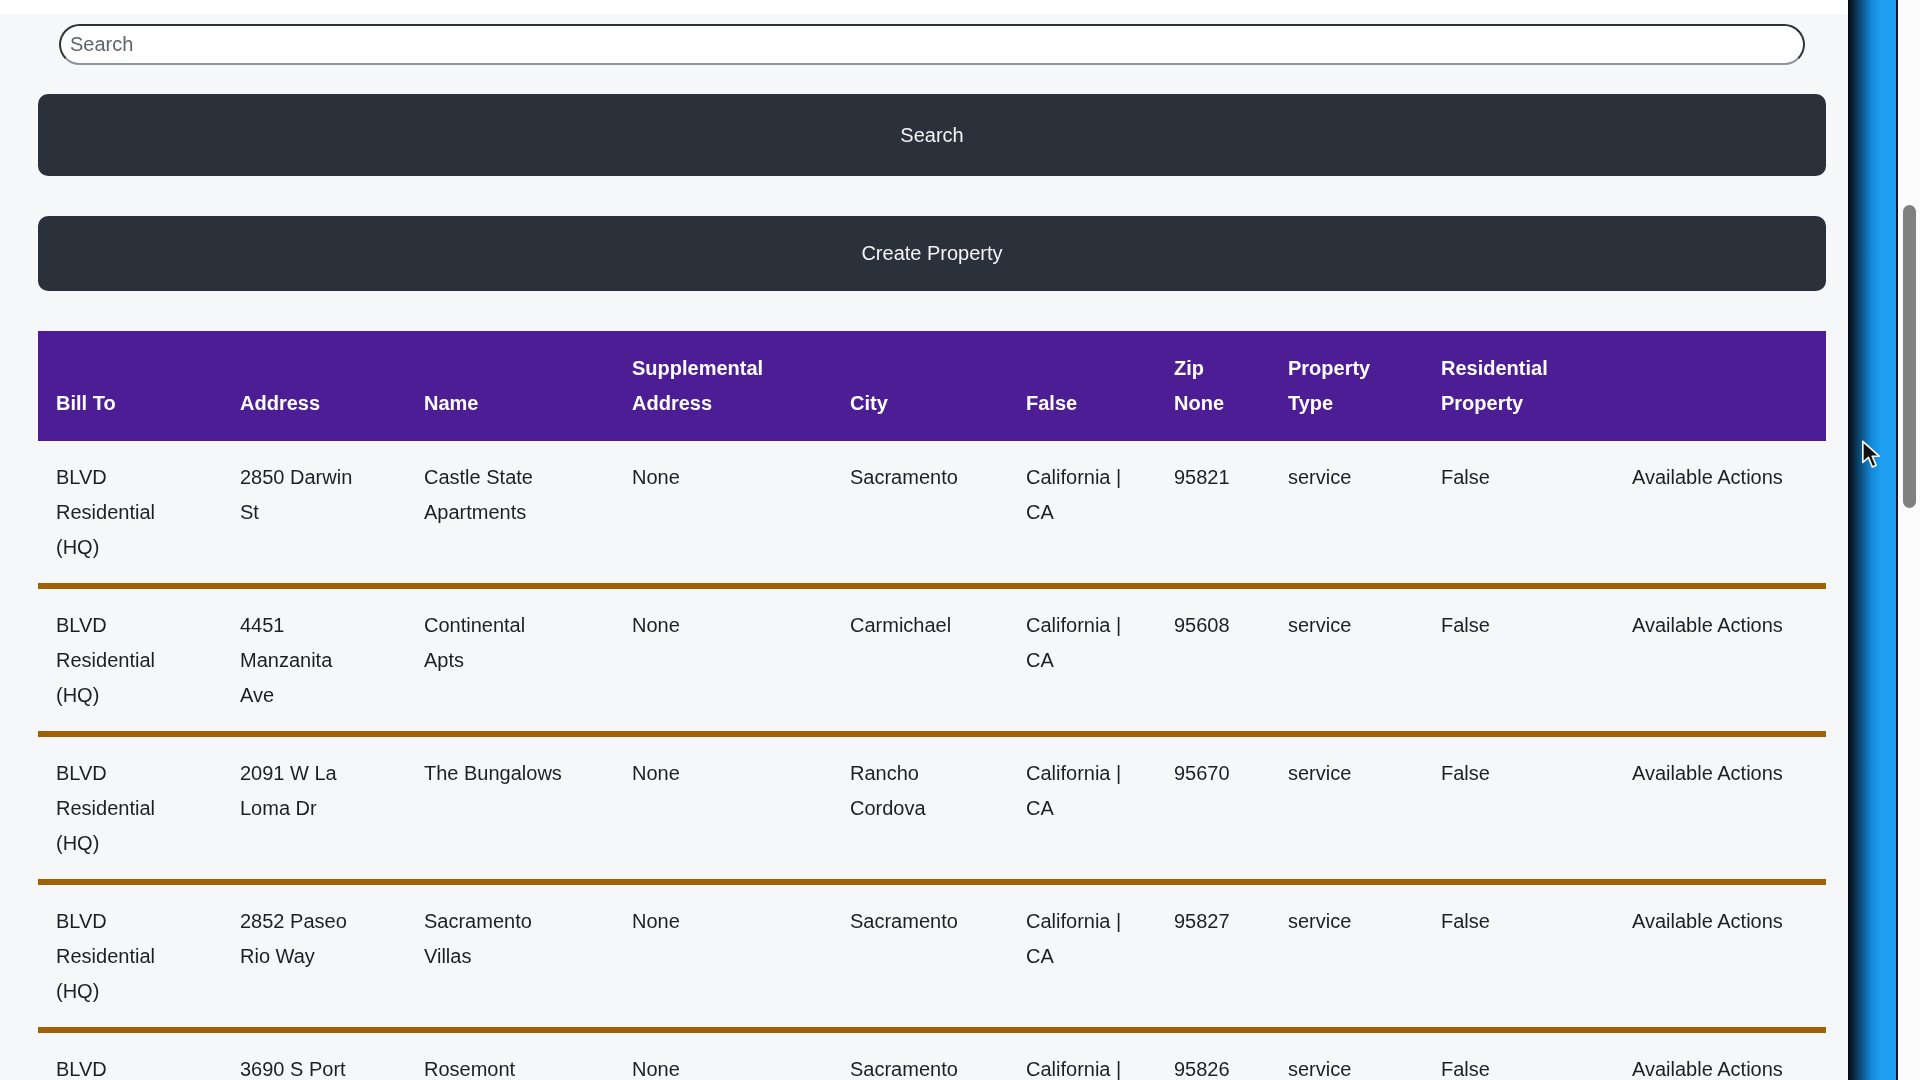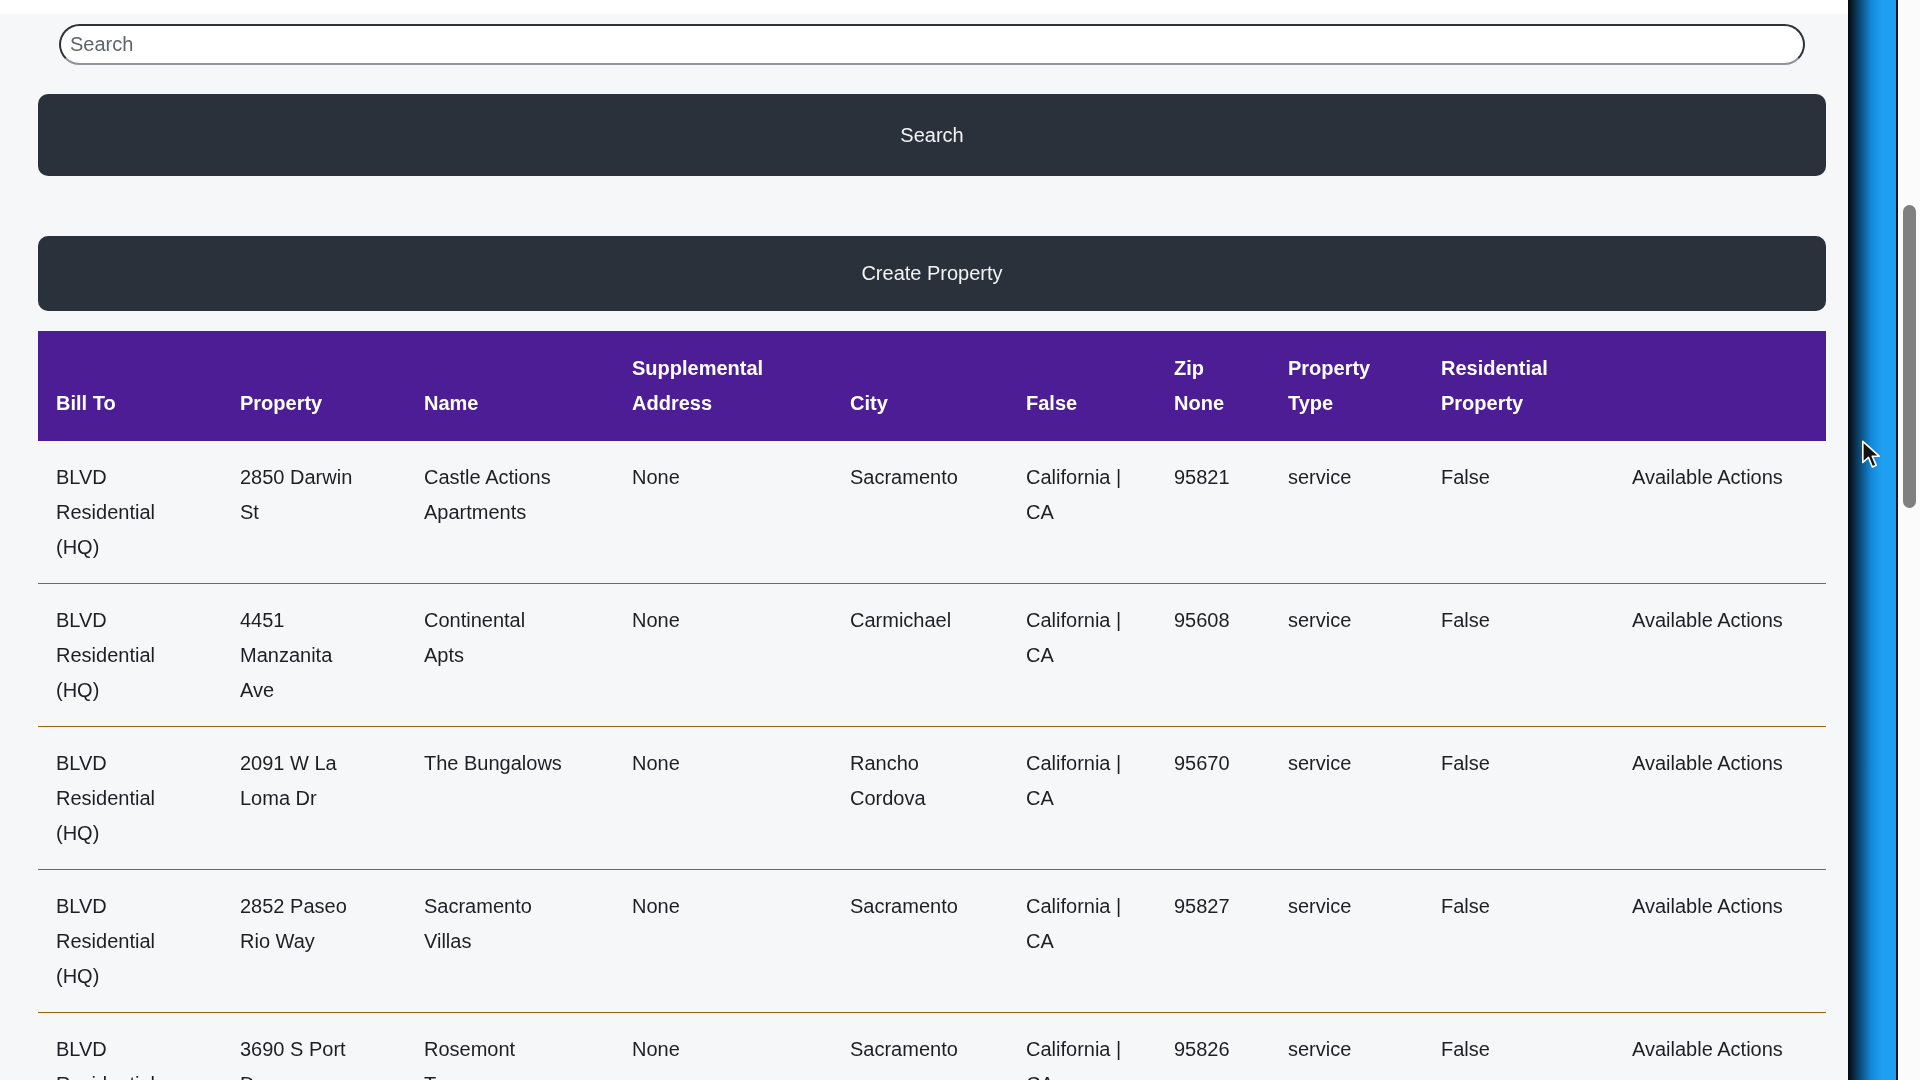--- a/index.html
+++ b/index.html
@@ -37,42 +37,42 @@
     color: #f2f3f5;
     font-family: "Liberation Sans", sans-serif;
     font-size: 20px;
     font-weight: 500;
     border: none;
     border-radius: 10px;
     display: flex; align-items: center; justify-content: center;
     cursor: pointer;
   }
   .btn-search { top: 94px; height: 82px; }
-  .btn-create { top: 236px; height: 75px; }
+  .btn-create { top: 216px; height: 75px; }
   table.props {
     position: absolute; left: 38px; top: 331px;
     width: 1788px;
     border-collapse: collapse;
     table-layout: fixed;
     font-size: 20px;
   }
   table.props thead th {
     background: #4c1d95;
     color: #ffffff;
     font-weight: 700;
     text-align: left;
     vertical-align: bottom;
     padding: 20px 18px 20px 18px;
     line-height: 35px;
   }
   table.props tbody td {
     vertical-align: top;
     padding: 19px 18px 18px 18px;
     line-height: 35px;
-    border-bottom: 1px solid #a16207;
+    border-bottom: 6px solid #a16207;
     color: #1c2025;
     margin-top: 44px;
   }
   table.props .c-billto  { padding-right: 24px; }
   table.props .c-address { padding-right: 46px; }
   table.props .c-name    { padding-right: 48px; }
   .blue-strip {
     position: absolute; left: 1848px; top: 0;
     width: 50px; height: 1080px;
     background: linear-gradient(to right,
@@ -121,36 +121,36 @@
       <col style="width:176px">
       <col style="width:148px">
     <col style="width:114px">
       <col style="width:153px">
       <col style="width:191px">
     <col style="width:212px">
   </colgroup>
   <thead>
     <tr>
       <th class="c-billto">Bill To</th>
-      <th class="c-address">Property</th>
+      <th class="c-address">Address</th>
       <th class="c-name">Name</th>
       <th>Supplemental Address</th>
       <th>City</th>
       <th>False</th>
       <th>Zip None</th>
       <th>Property Type</th>
       <th>Residential Property</th>
       <th></th>
     </tr>
   </thead>
   <tbody>
     <tr>
       <td class="c-billto">BLVD Residential (HQ)</td>
       <td class="c-address">2850 Darwin St</td>
-      <td class="c-name">Castle Actions Apartments</td>
+      <td class="c-name">Castle State Apartments</td>
       <td>None</td>
       <td>Sacramento</td>
       <td>California | CA</td>
       <td>95821</td>
       <td>service</td>
       <td>False</td>
       <td>Available Actions</td>
     </tr>
     <tr>
       <td class="c-billto">BLVD Residential (HQ)</td>

